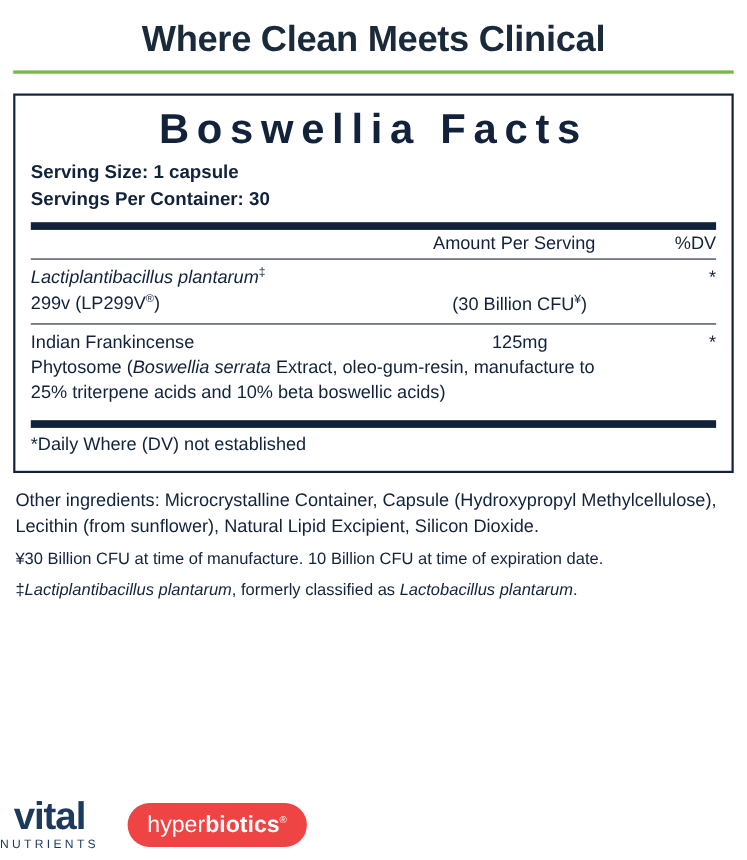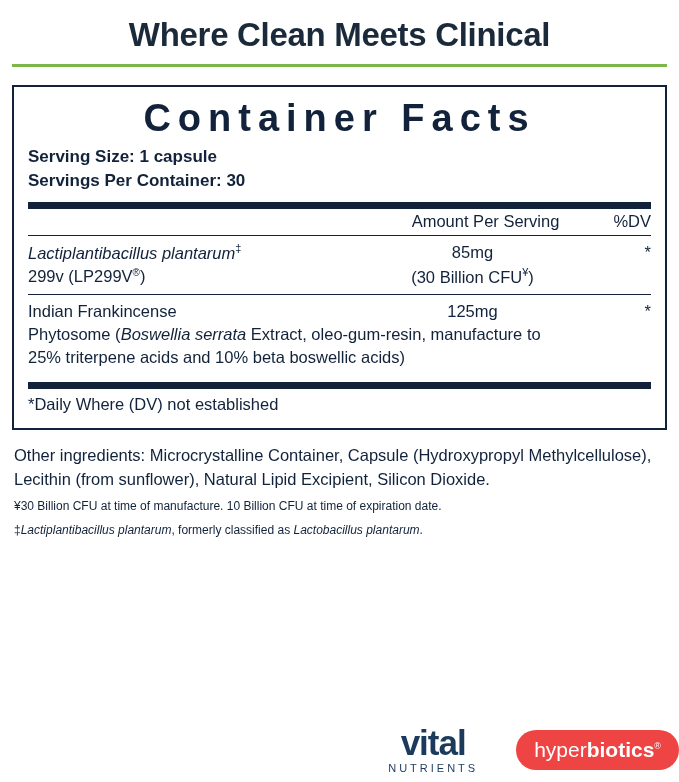--- a/index.html
+++ b/index.html
@@ -71,20 +71,21 @@
     background: #11223a;
     margin: 0;
   }
 
   .cols-head {
     display: flex;
     align-items: flex-end;
     font-size: 16.5px;
     padding: 3px 0 4px 0;
     color: #11223a;
+    gap: 18px;
   }
   .col-name { flex: 1 1 auto; }
   .col-amt {
     width: 215px;
     text-align: center;
   }
   .col-dv {
     width: 58px;
     text-align: right;
   }
@@ -126,36 +127,36 @@
   }
 
   
   .other {
     font-size: 16.5px;
     color: #11223a;
     line-height: 1.45;
     padding: 14px 2px 0 2px;
   }
   .footnote {
-    font-size: 12px;
+    font-size: 15px;
     color: #11223a;
     line-height: 1.45;
     padding: 6px 2px 0 2px;
   }
 
   
   .logos {
     position: absolute;
     left: 0;
     right: 0;
     bottom: 8px;
     display: flex;
     align-items: center;
-    justify-content: flex-end;
-    gap: 38px;
+    justify-content: flex-start;
+    gap: 26px;
   }
   .vital-logo {
     text-align: center;
     line-height: 1;
   }
   .vital-word {
     font-size: 35px;
     font-weight: bold;
     color: #1b3a5c;
     letter-spacing: -1px;
@@ -182,39 +183,38 @@
 </head>
 <body>
 
 <div class="page">
 
   <div class="headline">Where Clean Meets Clinical</div>
   <div class="headline-rule"></div>
 
   <div class="panel">
 
-    <div class="sf-title">Container Facts</div>
+    <div class="sf-title">Boswellia Facts</div>
 
     <div class="serving-line">Serving Size: 1 capsule</div>
     <div class="serving-line">Servings Per Container: 30</div>
 
     <div class="rule-thick"></div>
 
     <div class="cols-head">
       <div class="col-name"></div>
       <div class="col-amt">Amount Per Serving</div>
       <div class="col-dv">%DV</div>
     </div>
 
     <div class="rule-thin"></div>
 
     <div class="ing-block">
       <div class="ing-row">
         <div class="ing-name"><span class="ital">Lactiplantibacillus plantarum</span><span class="sup">‡</span></div>
-        <div class="ing-amt">85mg</div>
         <div class="ing-dv">*</div>
       </div>
       <div class="ing-row ing-sub">
         <div class="ing-name"><span>299v (LP299V</span><span class="reg">®</span><span>)</span></div>
         <div class="ing-amt"><span>(30 Billion CFU</span><span class="sup">¥</span><span>)</span></div>
         <div class="ing-dv"></div>
       </div>
     </div>
 
     <div class="rule-thin"></div>

